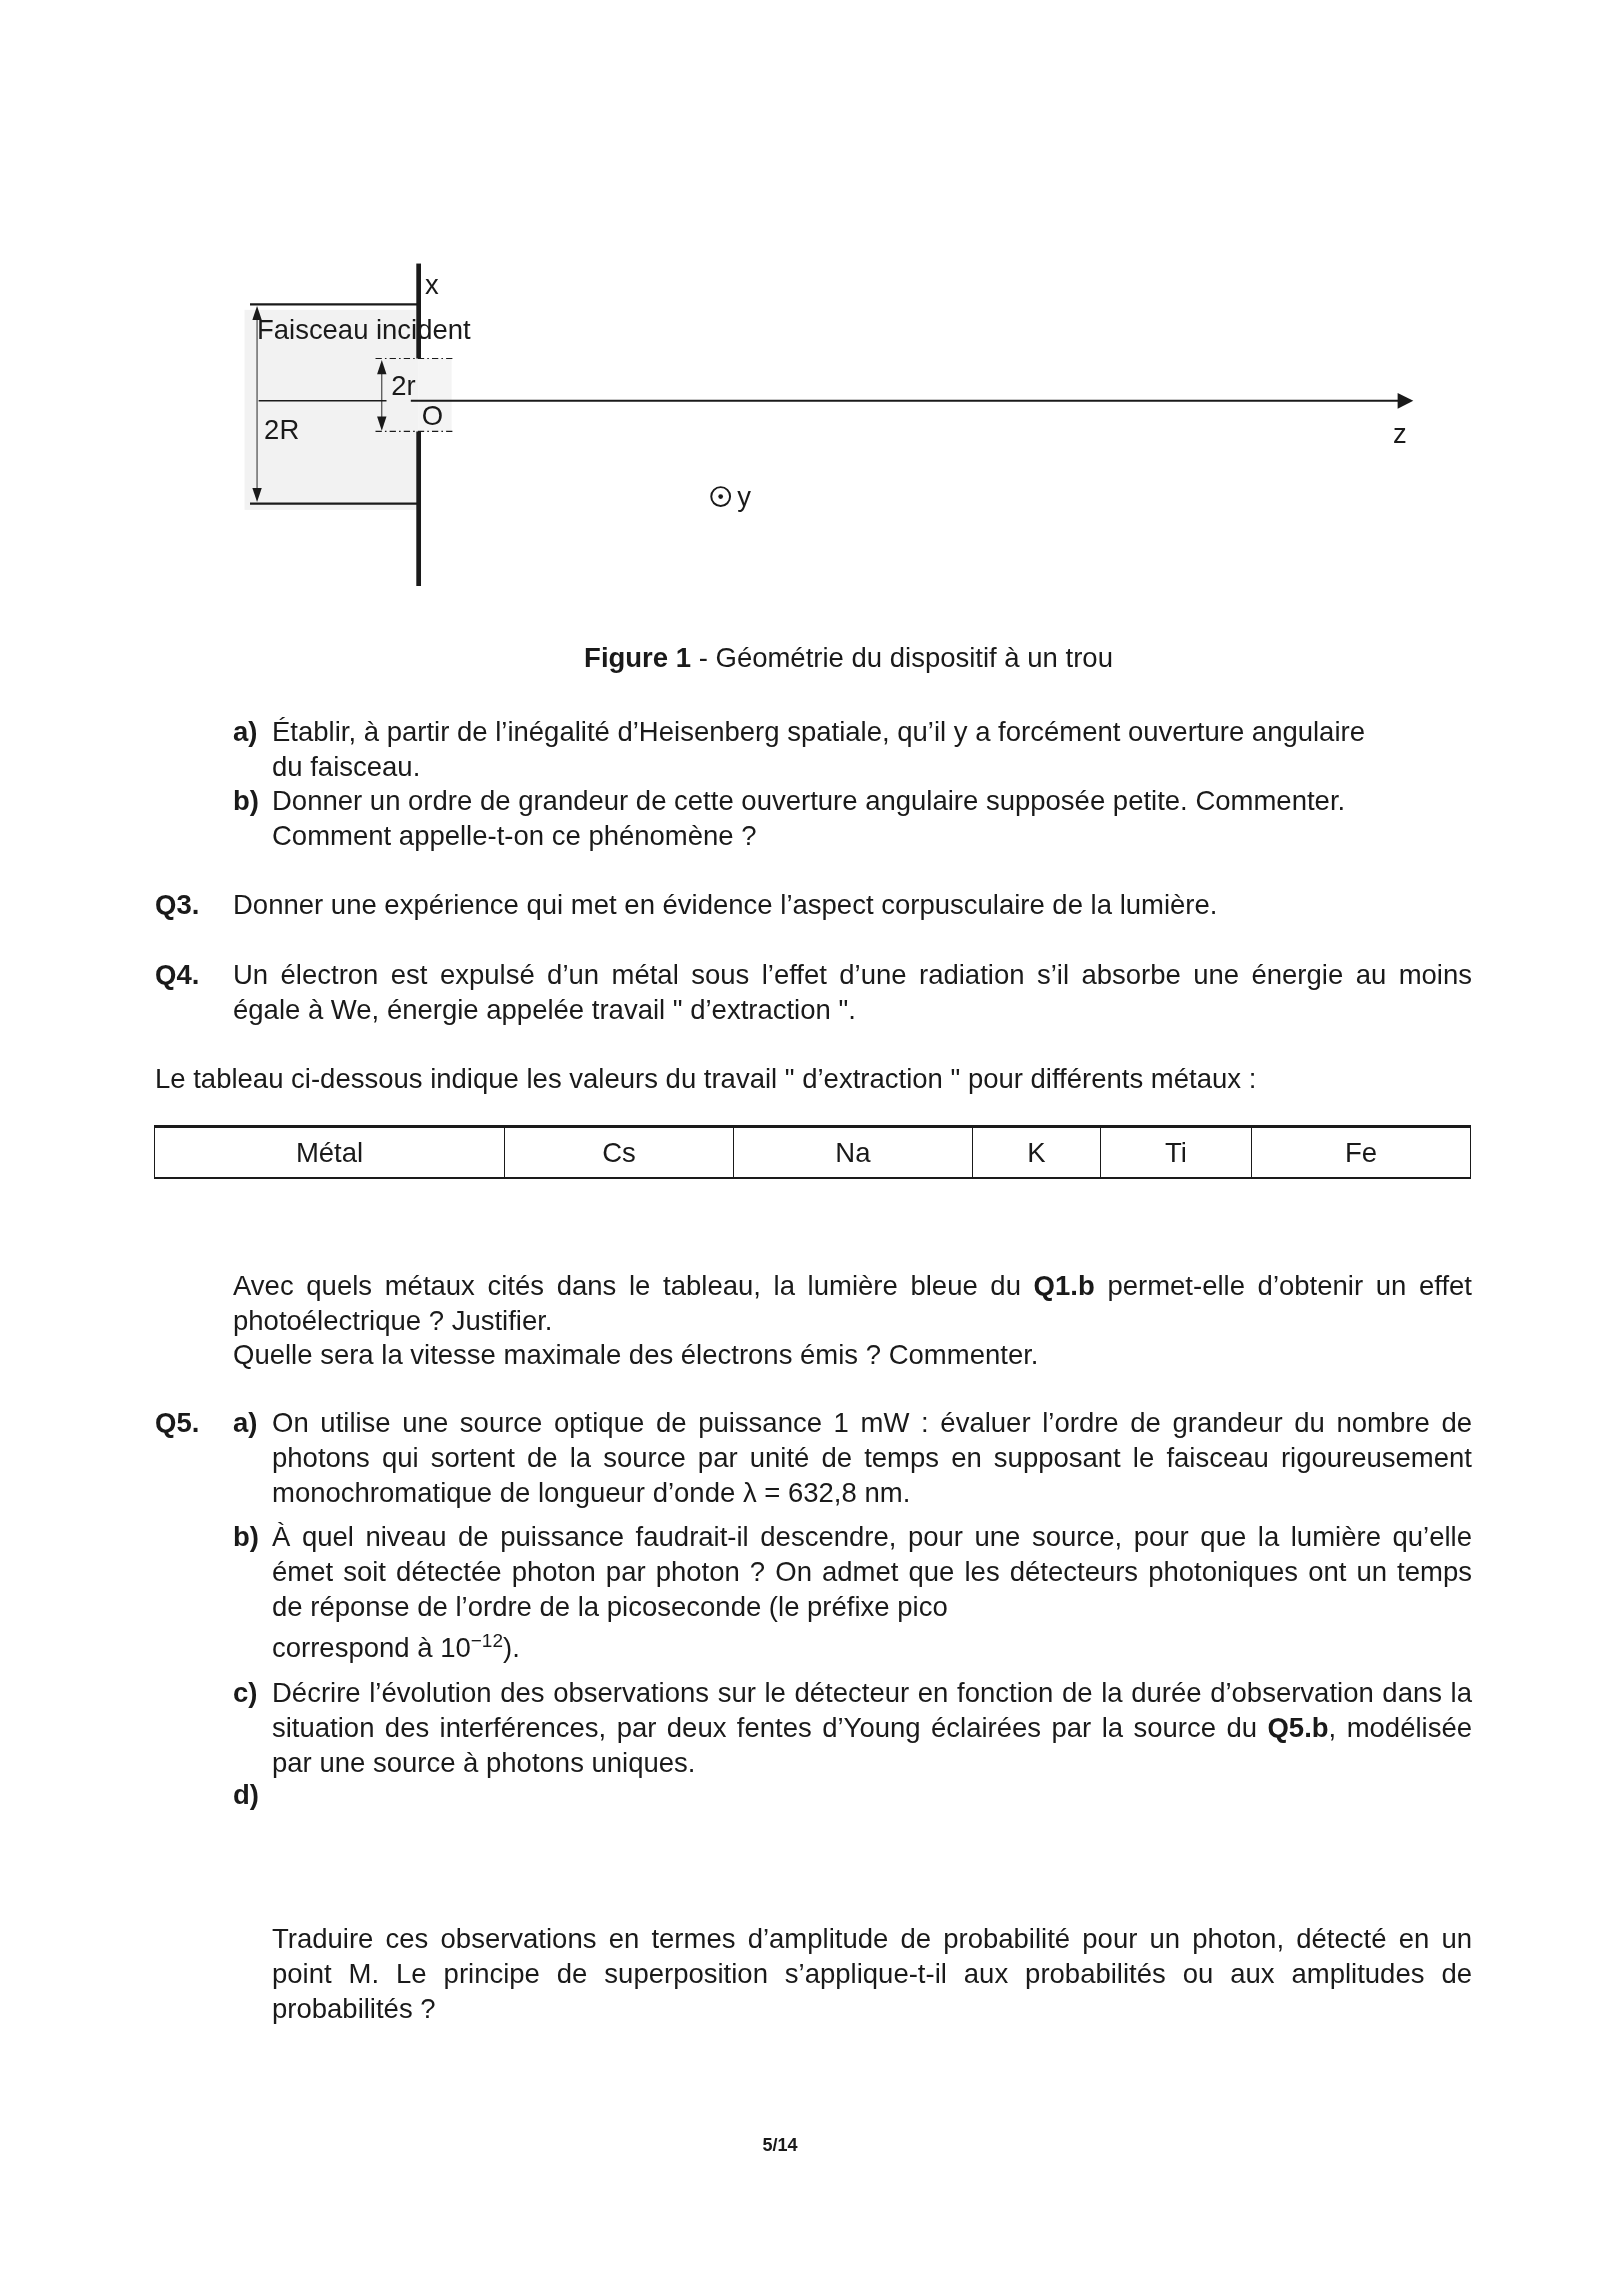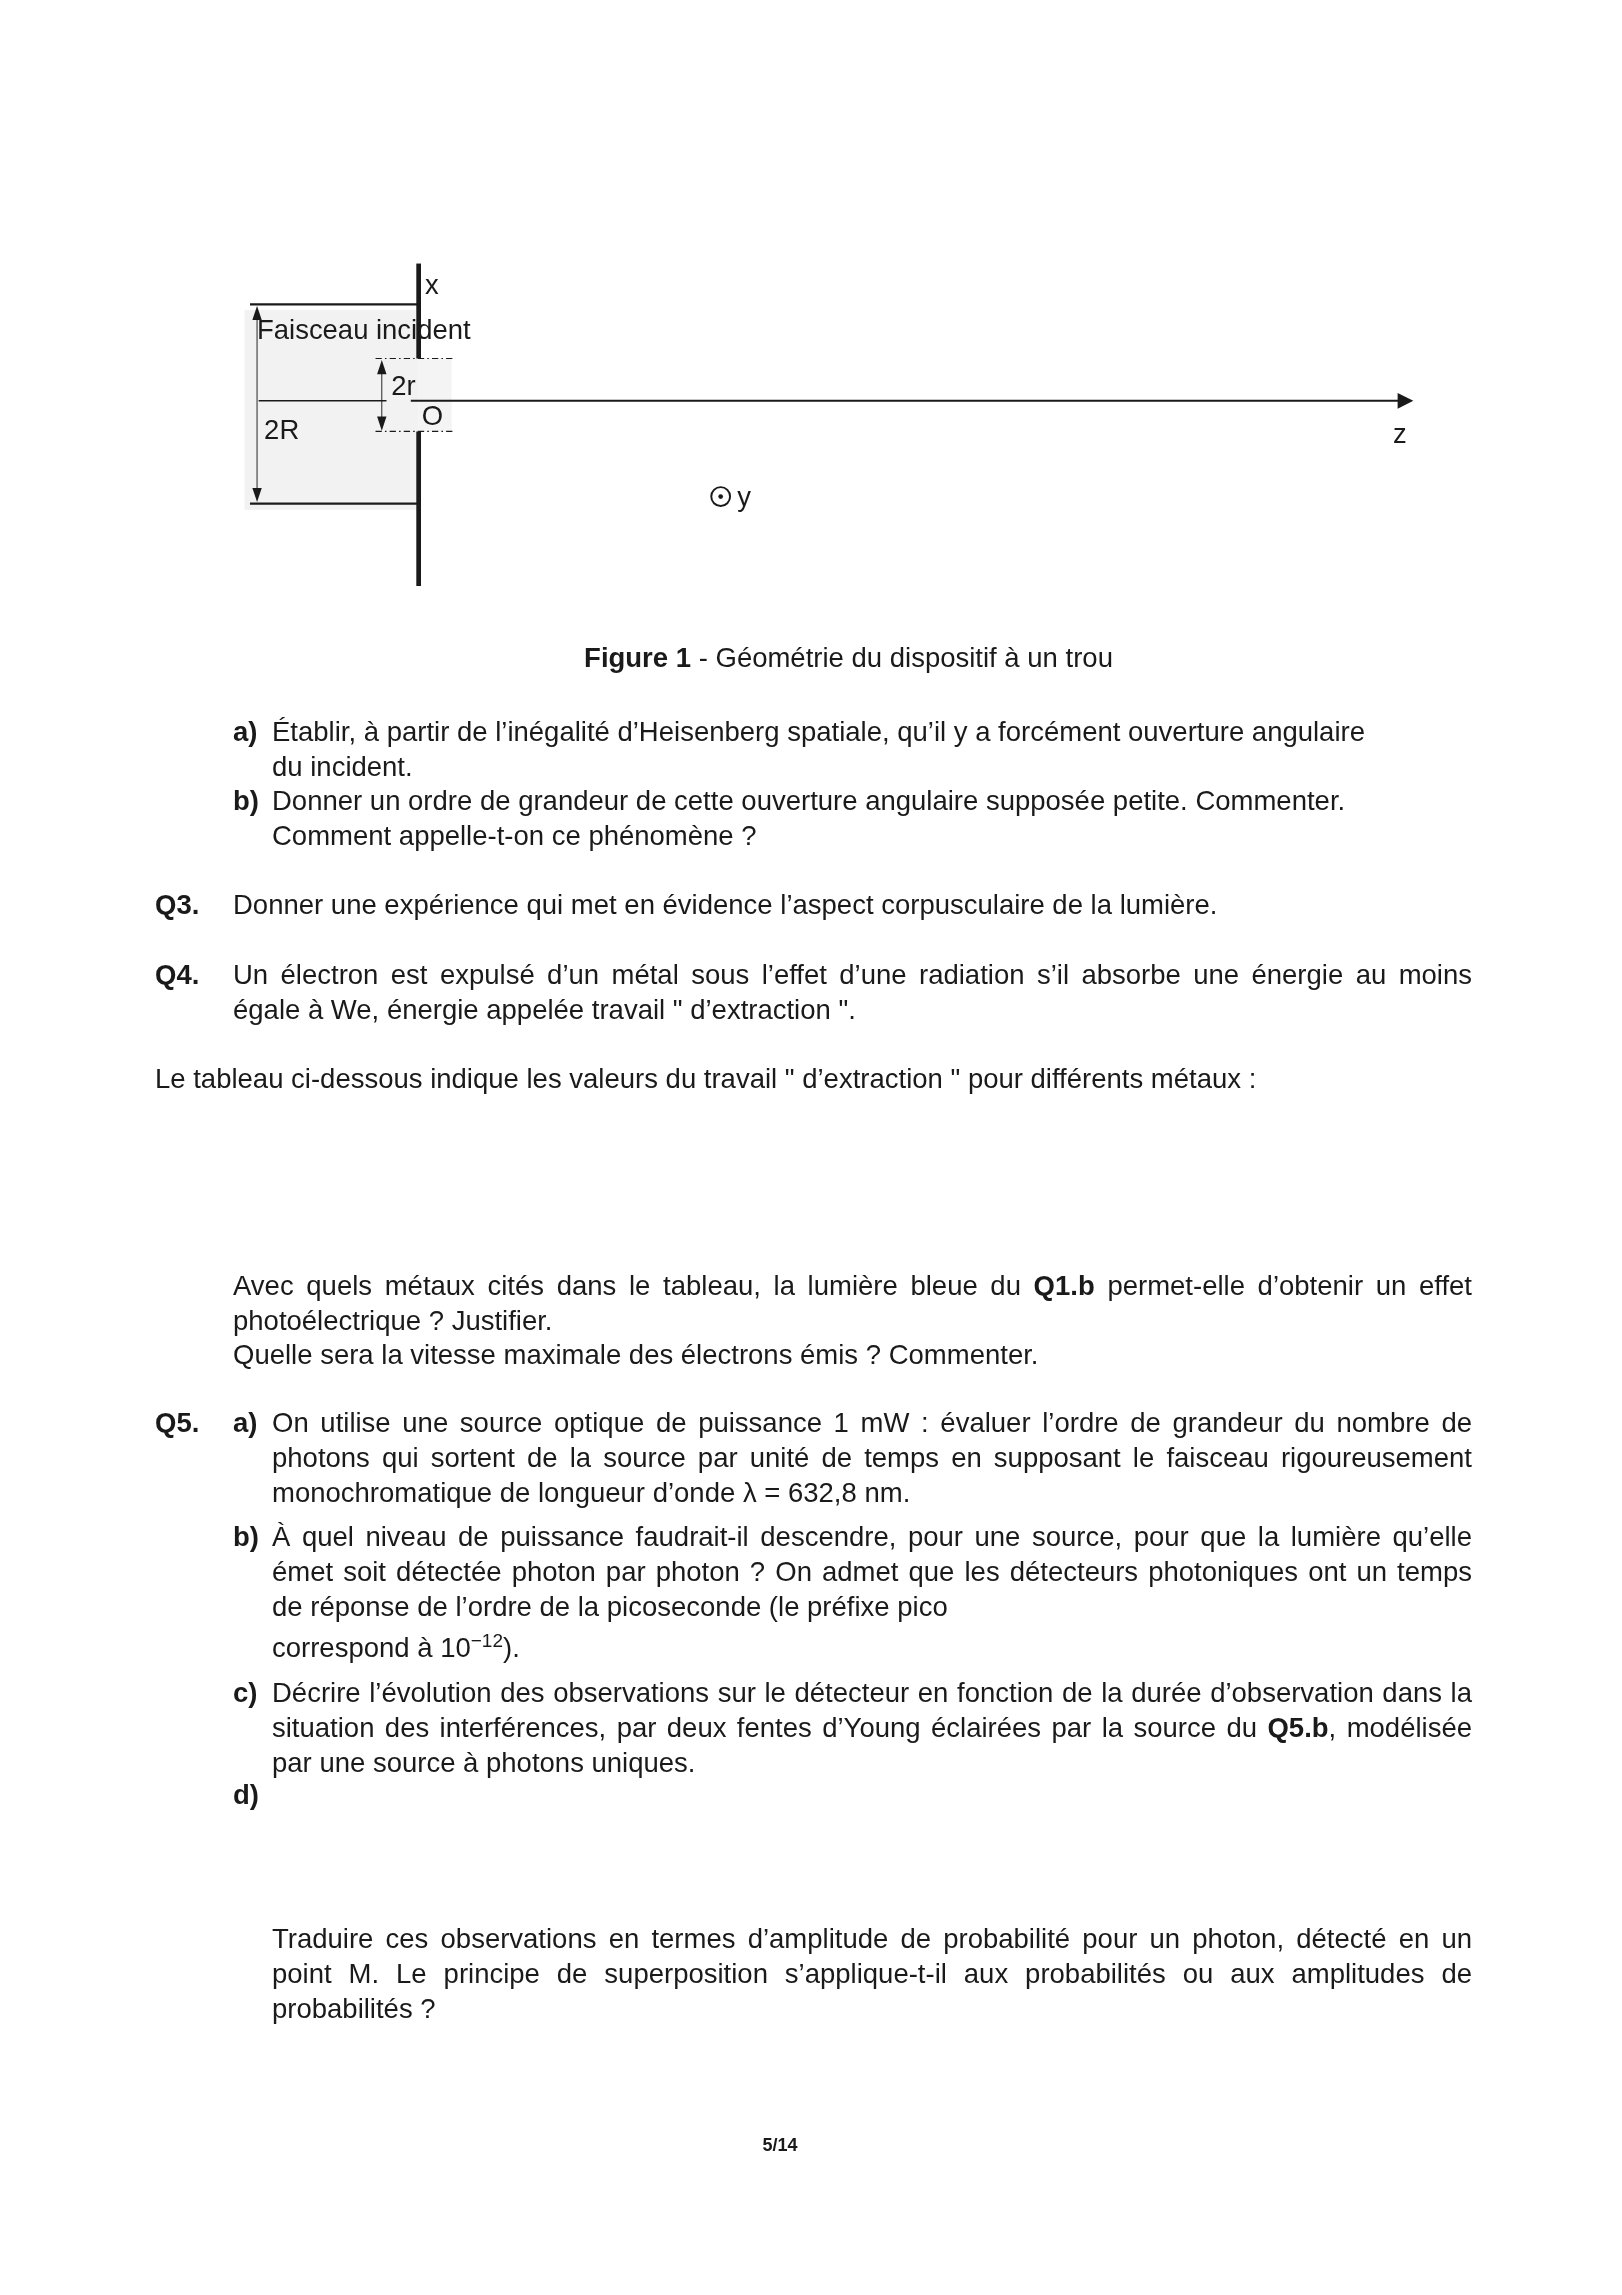--- a/index.html
+++ b/index.html
@@ -58,35 +58,43 @@
   <circle cx="617" cy="313" r="3" fill="#1a1a1a"></circle>
   <text x="638" y="325" font-family="Liberation Sans, sans-serif" font-size="35" fill="#1a1a1a">y</text>
 </svg>
 
 <div class="caption">
   <span class="b">Figure 1</span><span> - Géométrie du dispositif à un trou</span>
 </div>
 
 <div class="sub" style="left:233px; top:714px;">a)</div>
 <div class="para" style="left:272px; top:714px; width:1201px;">Établir, à partir de l’inégalité d’Heisenberg spatiale, qu’il y a forcément ouverture angulaire</div>
-<div class="para" style="left:272px; top:749px;">du incident.</div>
+<div class="para" style="left:272px; top:749px;">du faisceau.</div>
 <div class="sub" style="left:233px; top:783px;">b)</div>
 <div class="para" style="left:272px; top:783px; width:1201px;">Donner un ordre de grandeur de cette ouverture angulaire supposée petite. Commenter.</div>
 <div class="para" style="left:272px; top:818px;">Comment appelle-t-on ce phénomène ?</div>
 
 <div class="qnum" style="left:155px; top:887px;text-align:center;">Q3.</div>
 <div class="para" style="left:233px; top:887px; width:1240px;">Donner une expérience qui met en évidence l’aspect corpusculaire de la lumière.</div>
 
 <div class="qnum" style="left:155px; top:957px;">Q4.</div>
 <div class="para just" style="left:233px; top:957px; width:1239px;">Un électron est expulsé d’un métal sous l’effet d’une radiation s’il absorbe une énergie au moins égale à We, énergie appelée travail " d’extraction ".</div>
 
 <div class="para" style="left:155px; top:1061px; width:1319px;">Le tableau ci-dessous indique les valeurs du travail " d’extraction " pour différents métaux :</div>
 
 <table class="metal">
   <tbody>
+      <tr>
+    <td style="width:349px">Métal</td>
+    <td>Cs</td>
+    <td>Na</td>
+    <td>K</td>
+    <td>Ti</td>
+    <td>Fe</td>
+  </tr>
 </tbody>
   </table>
 
 <div class="para just" style="left:233px; top:1268px; width:1239px;">
   <span>Avec quels métaux cités dans le tableau, la lumière bleue du </span><span class="b">Q1.b</span><span> permet-elle d’obtenir un effet photoélectrique ? Justifier.</span>
 </div>
 <div class="para" style="left:233px; top:1337px;">Quelle sera la vitesse maximale des électrons émis ? Commenter.</div>
 
 <div class="qnum" style="left:155px; top:1405px;">Q5.</div>
 <div class="sub" style="left:233px; top:1405px;">a)</div>

